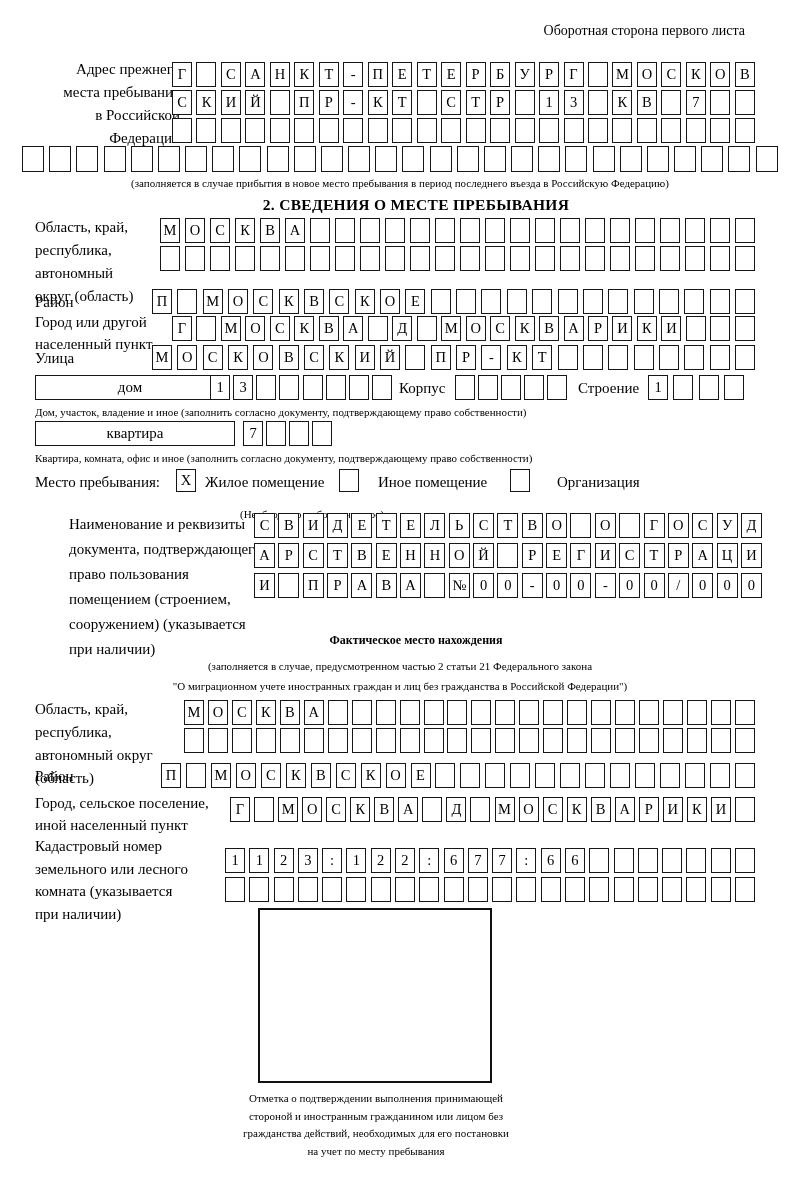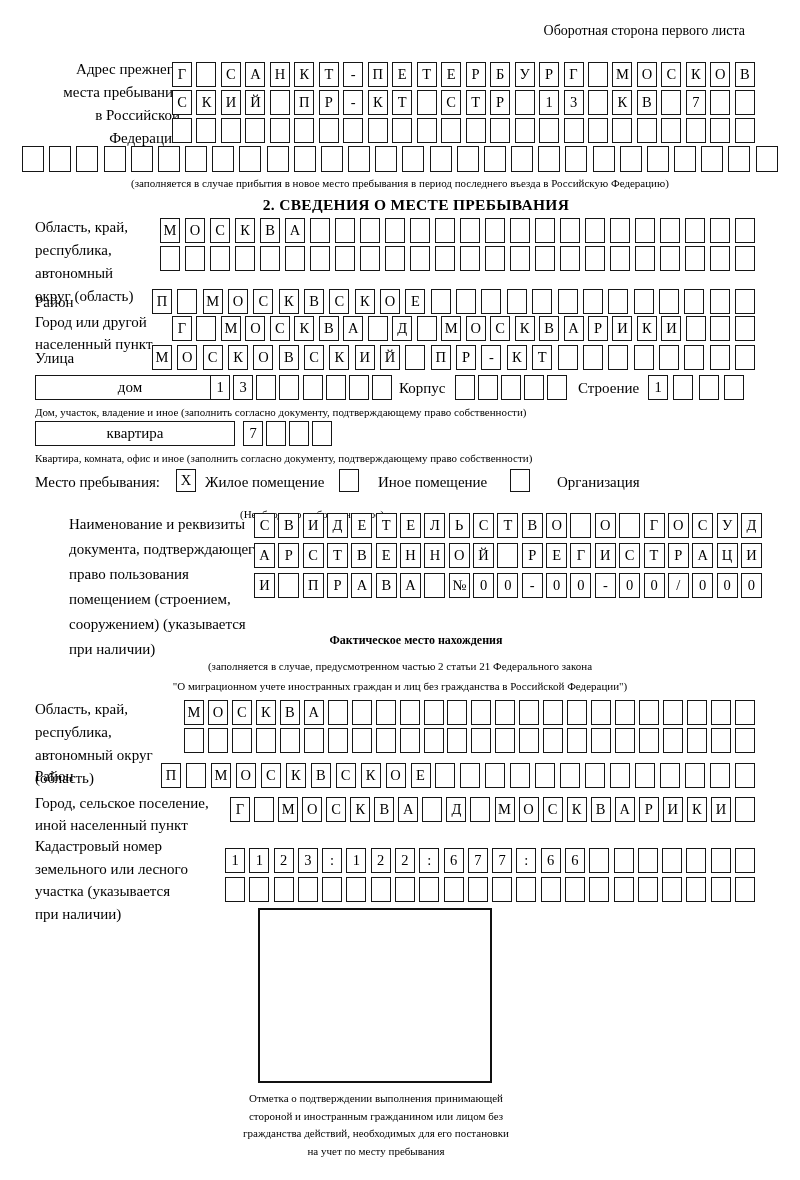--- a/index.html
+++ b/index.html
@@ -539,21 +539,21 @@
       <span class="cbox">А</span>
       <span class="cbox">Р</span>
       <span class="cbox">И</span>
       <span class="cbox">К</span>
       <span class="cbox">И</span>
       <span class="cbox"></span>
     </div>
 
   <div class="abs lbl" style="left:35px; top:835px; width:180px; line-height:22.5px;">Кадастровый номер
 земельного или лесного
-участка (указывается
+комната (указывается
 при наличии)</div>
   <div class="abs boxrow" style="left:225px; top:848px; width:530px;">
       <span class="cbox">1</span>
       <span class="cbox">1</span>
       <span class="cbox">2</span>
       <span class="cbox">3</span>
       <span class="cbox">:</span>
       <span class="cbox">1</span>
       <span class="cbox">2</span>
       <span class="cbox">2</span>

